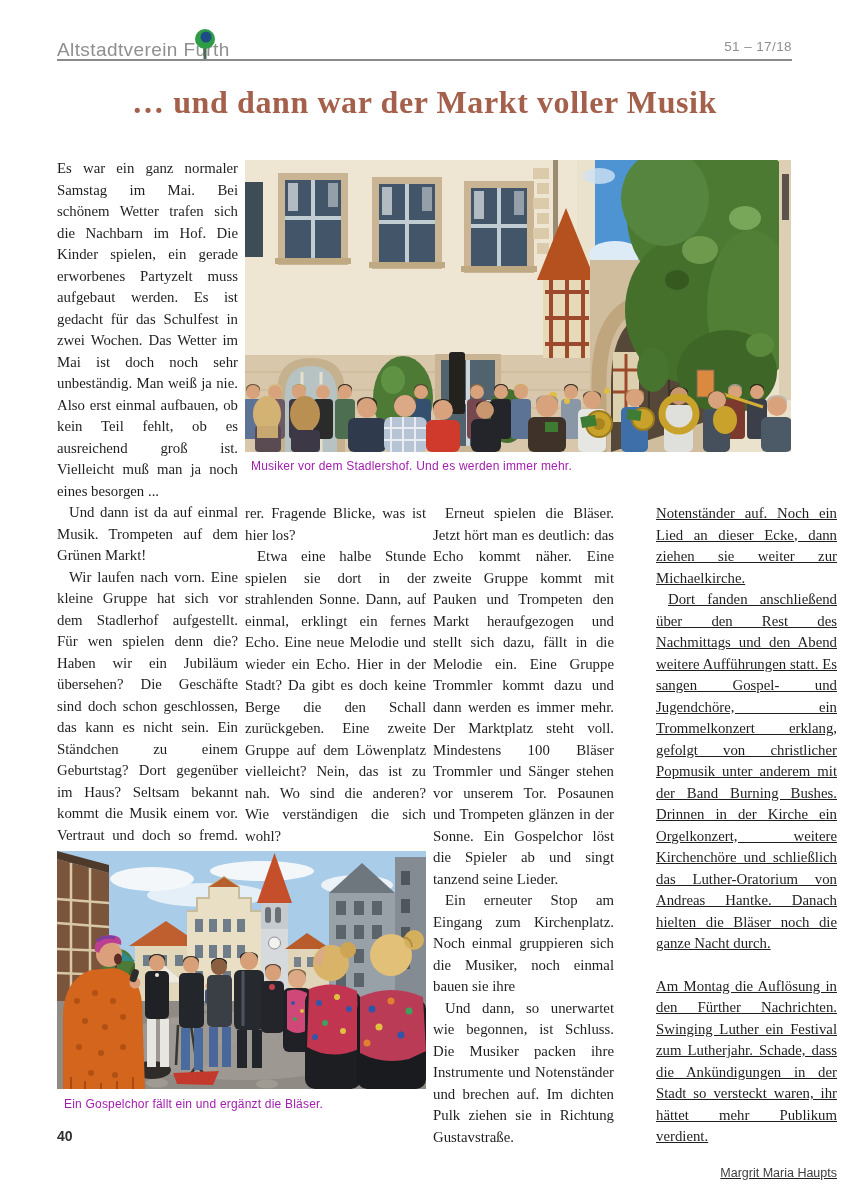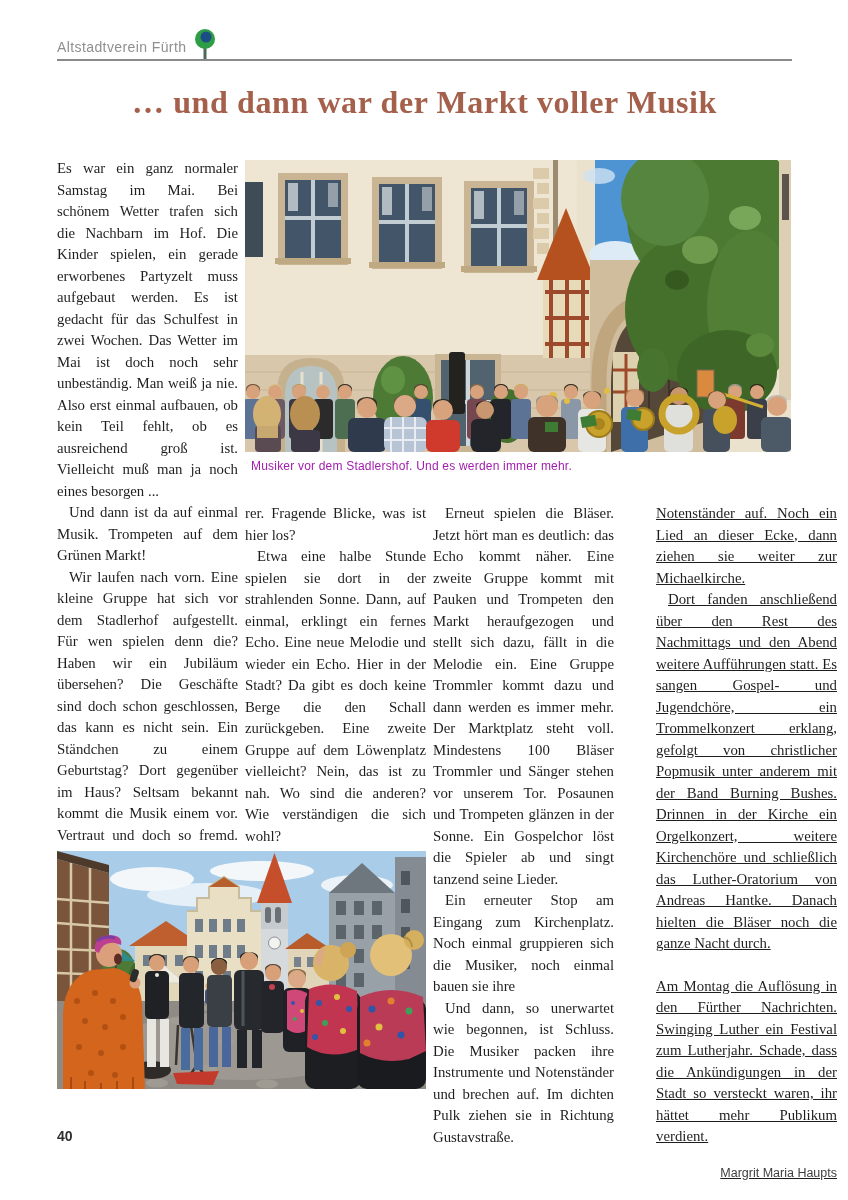--- a/index.html
+++ b/index.html
@@ -3,21 +3,21 @@
 <meta charset="utf-8">
 <style>
   html,body { margin:0; padding:0; background:#ffffff; }
   .page {
     position:relative; width:848px; height:1200px; background:#ffffff;
     font-family:"Liberation Serif", serif; overflow:hidden;
   }
   
   .hdr-left {
     position:absolute; left:57px; top:39px;
-    font-family:"Liberation Sans", sans-serif; font-size:14px;
+    font-family:"Liberation Sans", sans-serif; font-size:19px;
     color:#8f8f8f; letter-spacing:0.4px;
   }
   .hdr-right {
     position:absolute; left:57px; top:39px; width:735px; text-align:right;
     font-family:"Liberation Sans", sans-serif; font-size:13.5px;
     color:#8f8f8f; letter-spacing:0.4px;
   }
   .tree { position:absolute; left:193px; top:27px; }
   .rule { position:absolute; left:57px; top:59px; width:735px; height:2px; background:#8a8a8a; }
   
@@ -61,20 +61,21 @@
 <body>
 
 <div class="page">
 
   <div class="hdr-left">Altstadtverein Fürth</div>
   <svg class="tree" width="24" height="34" viewBox="0 0 24 34">
     <rect x="10.5" y="20" width="3" height="13" fill="#4c6b57"></rect>
     <circle cx="12" cy="12" r="10" fill="#2f9d45"></circle>
     <circle cx="13" cy="10" r="5.5" fill="#1c4d85"></circle>
   </svg>
+  <div class="hdr-right">51 – 17/18</div>
   <div class="rule"></div>
 
   <div class="title">… und dann war der Markt voller Musik</div>
 
   <div class="col col1">
     <p>Es war ein ganz normaler Samstag im Mai. Bei schönem Wetter trafen sich die Nachbarn im Hof. Die Kinder spielen, ein gerade erworbenes Partyzelt muss aufgebaut werden. Es ist gedacht für das Schulfest in zwei Wochen. Das Wetter im Mai ist doch noch sehr unbeständig. Man weiß ja nie. Also erst einmal aufbauen, ob kein Teil fehlt, ob es ausreichend groß ist. Vielleicht muß man ja noch eines besorgen ...</p>
     <p class="ind">Und dann ist da auf einmal Musik. Trompeten auf dem Grünen Markt!</p>
     <p class="ind">Wir laufen nach vorn. Eine kleine Gruppe hat sich vor dem Stadlerhof aufgestellt. Für wen spielen denn die? Haben wir ein Jubiläum übersehen? Die Geschäfte sind doch schon geschlossen, das kann es nicht sein. Ein Ständchen zu einem Geburtstag? Dort gegenüber im Haus? Seltsam bekannt kommt die Musik einem vor. Vertraut und doch so fremd. Langsam kommen Zuhö-</p>
   </div>
 
@@ -558,15 +559,16 @@
           <line x1="76" y1="226" x2="76" y2="238"></line>
         </g>
       <circle cx="52" cy="103" r="13" fill="#dba07b"></circle>
       <ellipse cx="61" cy="108" rx="4" ry="5.5" fill="#5d2d25"></ellipse>
       <path d="M38 100 Q36 86 52 84 Q66 84 64 94 L58 92 Q46 90 42 102 Z" fill="#bc3f92"></path>
       <path d="M40 90 Q48 84 58 87" stroke="#7a3fa0" stroke-width="3" fill="none"></path>
       <circle cx="78" cy="132" r="5.5" fill="#dba07b"></circle>
       <rect x="74" y="118" width="7" height="13" rx="3" fill="#2c2c2c" transform="rotate(18 77 124)"></rect>
     </g>
   </svg>
+  <div class="caption cap2">Ein Gospelchor fällt ein und ergänzt die Bläser.</div>
 
   <div class="pagenum">40</div>
 </div>
 
 </body></html>

